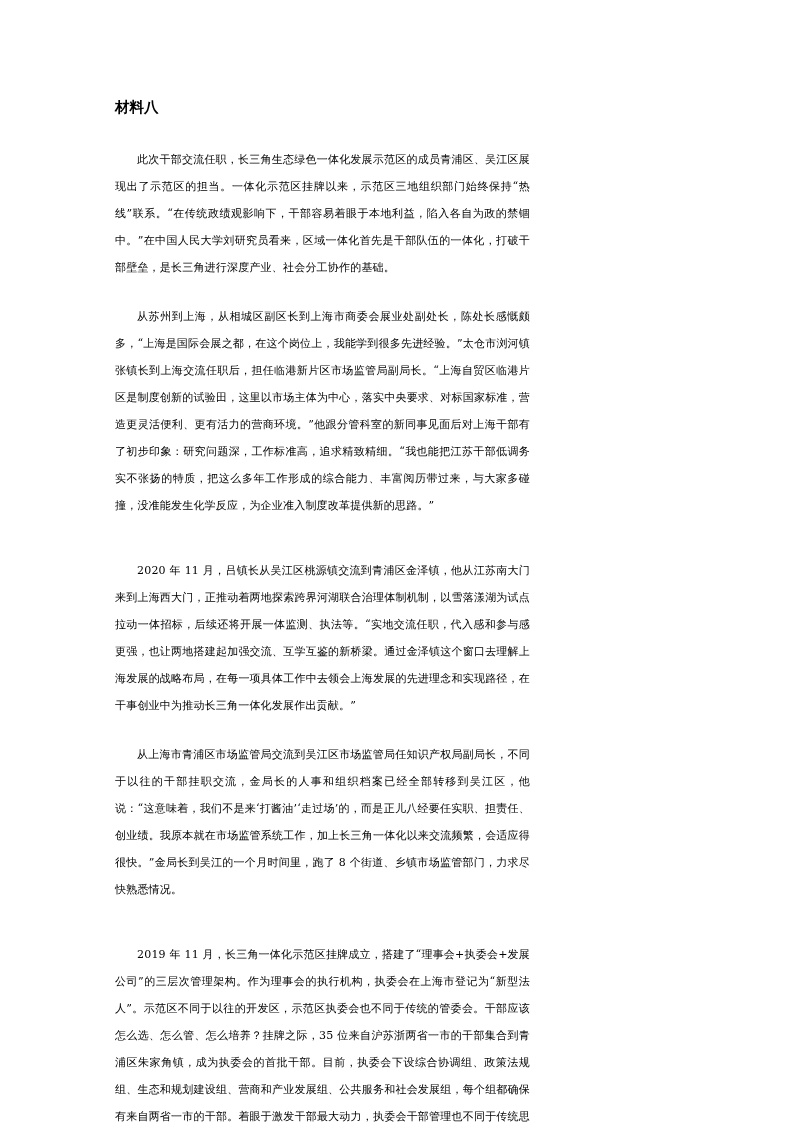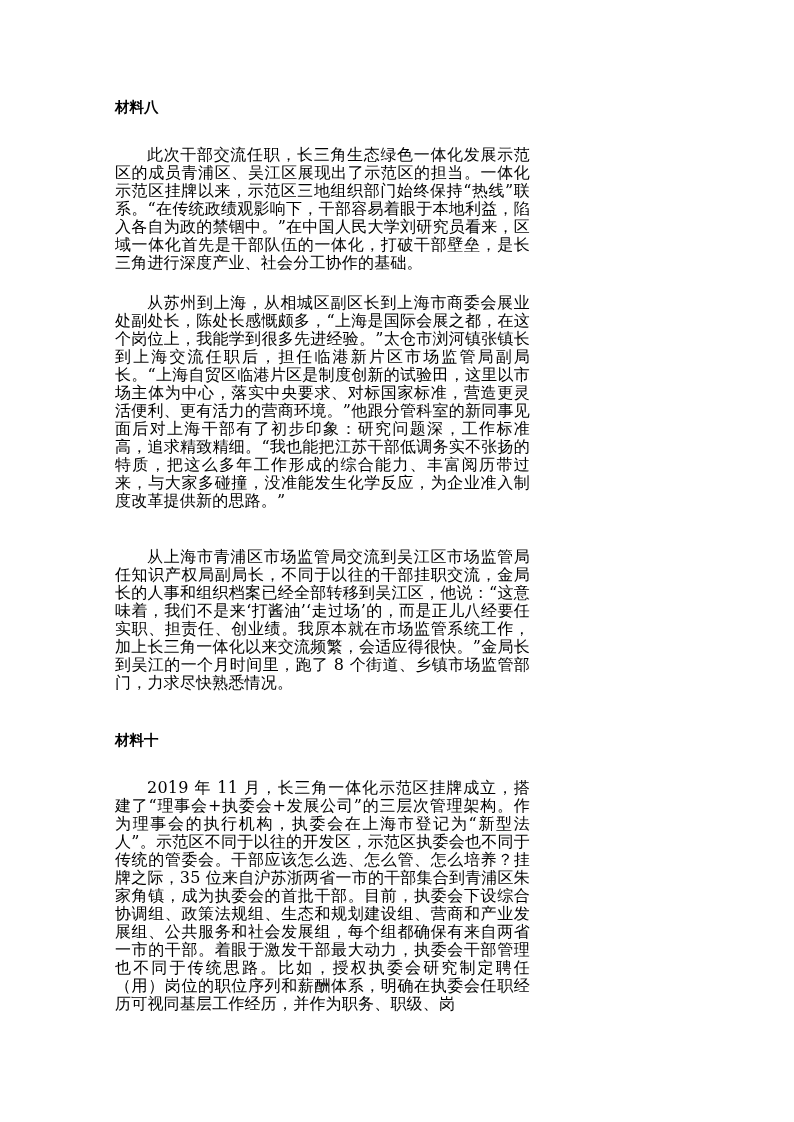--- a/index.html
+++ b/index.html
@@ -27,22 +27,22 @@
   .material-section:last-child {
     margin-bottom: 0;
   }
   .material-heading {
     font-size: 14.5px;
     line-height: 19px;
     font-weight: bold;
     margin: 0 0 30px 0;
   }
   .material-paragraph {
-    font-size: 16px;
-    line-height: 18px;
+    font-size: 11px;
+    line-height: 27px;
     margin: 6px 0 22px 0;
     text-indent: 2em;
     text-align: justify;
     letter-spacing: 0.2px;
     word-break: break-all;
   }
   .material-paragraph:last-child {
     margin-bottom: 0;
   }
 </style>
@@ -51,21 +51,21 @@
 
 <div class="page">
 
   <section class="material-section">
     <h3 class="material-heading">材料八</h3>
     <p class="material-paragraph">此次干部交流任职，长三角生态绿色一体化发展示范区的成员青浦区、吴江区展现出了示范区的担当。一体化示范区挂牌以来，示范区三地组织部门始终保持“热线”联系。“在传统政绩观影响下，干部容易着眼于本地利益，陷入各自为政的禁锢中。”在中国人民大学刘研究员看来，区域一体化首先是干部队伍的一体化，打破干部壁垒，是长三角进行深度产业、社会分工协作的基础。</p>
     <p class="material-paragraph">从苏州到上海，从相城区副区长到上海市商委会展业处副处长，陈处长感慨颇多，“上海是国际会展之都，在这个岗位上，我能学到很多先进经验。”太仓市浏河镇张镇长到上海交流任职后，担任临港新片区市场监管局副局长。“上海自贸区临港片区是制度创新的试验田，这里以市场主体为中心，落实中央要求、对标国家标准，营造更灵活便利、更有活力的营商环境。”他跟分管科室的新同事见面后对上海干部有了初步印象：研究问题深，工作标准高，追求精致精细。“我也能把江苏干部低调务实不张扬的特质，把这么多年工作形成的综合能力、丰富阅历带过来，与大家多碰撞，没准能发生化学反应，为企业准入制度改革提供新的思路。”</p>
   </section>
 
   <section class="material-section">
+    <p class="material-paragraph">2020 年 11 月，吕镇长从吴江区桃源镇交流到青浦区金泽镇，他从江苏南大门来到上海西大门，正推动着两地探索跨界河湖联合治理体制机制，以雪落漾湖为试点拉动一体招标，后续还将开展一体监测、执法等。“实地交流任职，代入感和参与感更强，也让两地搭建起加强交流、互学互鉴的新桥梁。通过金泽镇这个窗口去理解上海发展的战略布局，在每一项具体工作中去领会上海发展的先进理念和实现路径，在干事创业中为推动长三角一体化发展作出贡献。”</p>
     <p class="material-paragraph">从上海市青浦区市场监管局交流到吴江区市场监管局任知识产权局副局长，不同于以往的干部挂职交流，金局长的人事和组织档案已经全部转移到吴江区，他说：“这意味着，我们不是来‘打酱油’‘走过场’的，而是正儿八经要任实职、担责任、创业绩。我原本就在市场监管系统工作，加上长三角一体化以来交流频繁，会适应得很快。”金局长到吴江的一个月时间里，跑了 8 个街道、乡镇市场监管部门，力求尽快熟悉情况。</p>
   </section>
 
   <section class="material-section">
-    <h3 class="material-heading">材料十</h3>
     <p class="material-paragraph">2019 年 11 月，长三角一体化示范区挂牌成立，搭建了“理事会+执委会+发展公司”的三层次管理架构。作为理事会的执行机构，执委会在上海市登记为“新型法人”。示范区不同于以往的开发区，示范区执委会也不同于传统的管委会。干部应该怎么选、怎么管、怎么培养？挂牌之际，35 位来自沪苏浙两省一市的干部集合到青浦区朱家角镇，成为执委会的首批干部。目前，执委会下设综合协调组、政策法规组、生态和规划建设组、营商和产业发展组、公共服务和社会发展组，每个组都确保有来自两省一市的干部。着眼于激发干部最大动力，执委会干部管理也不同于传统思路。比如，授权执委会研究制定聘任（用）岗位的职位序列和薪酬体系，明确在执委会任职经历可视同基层工作经历，并作为职务、职级、岗</p>
   </section>
 
 </div>
 
 </body></html>

